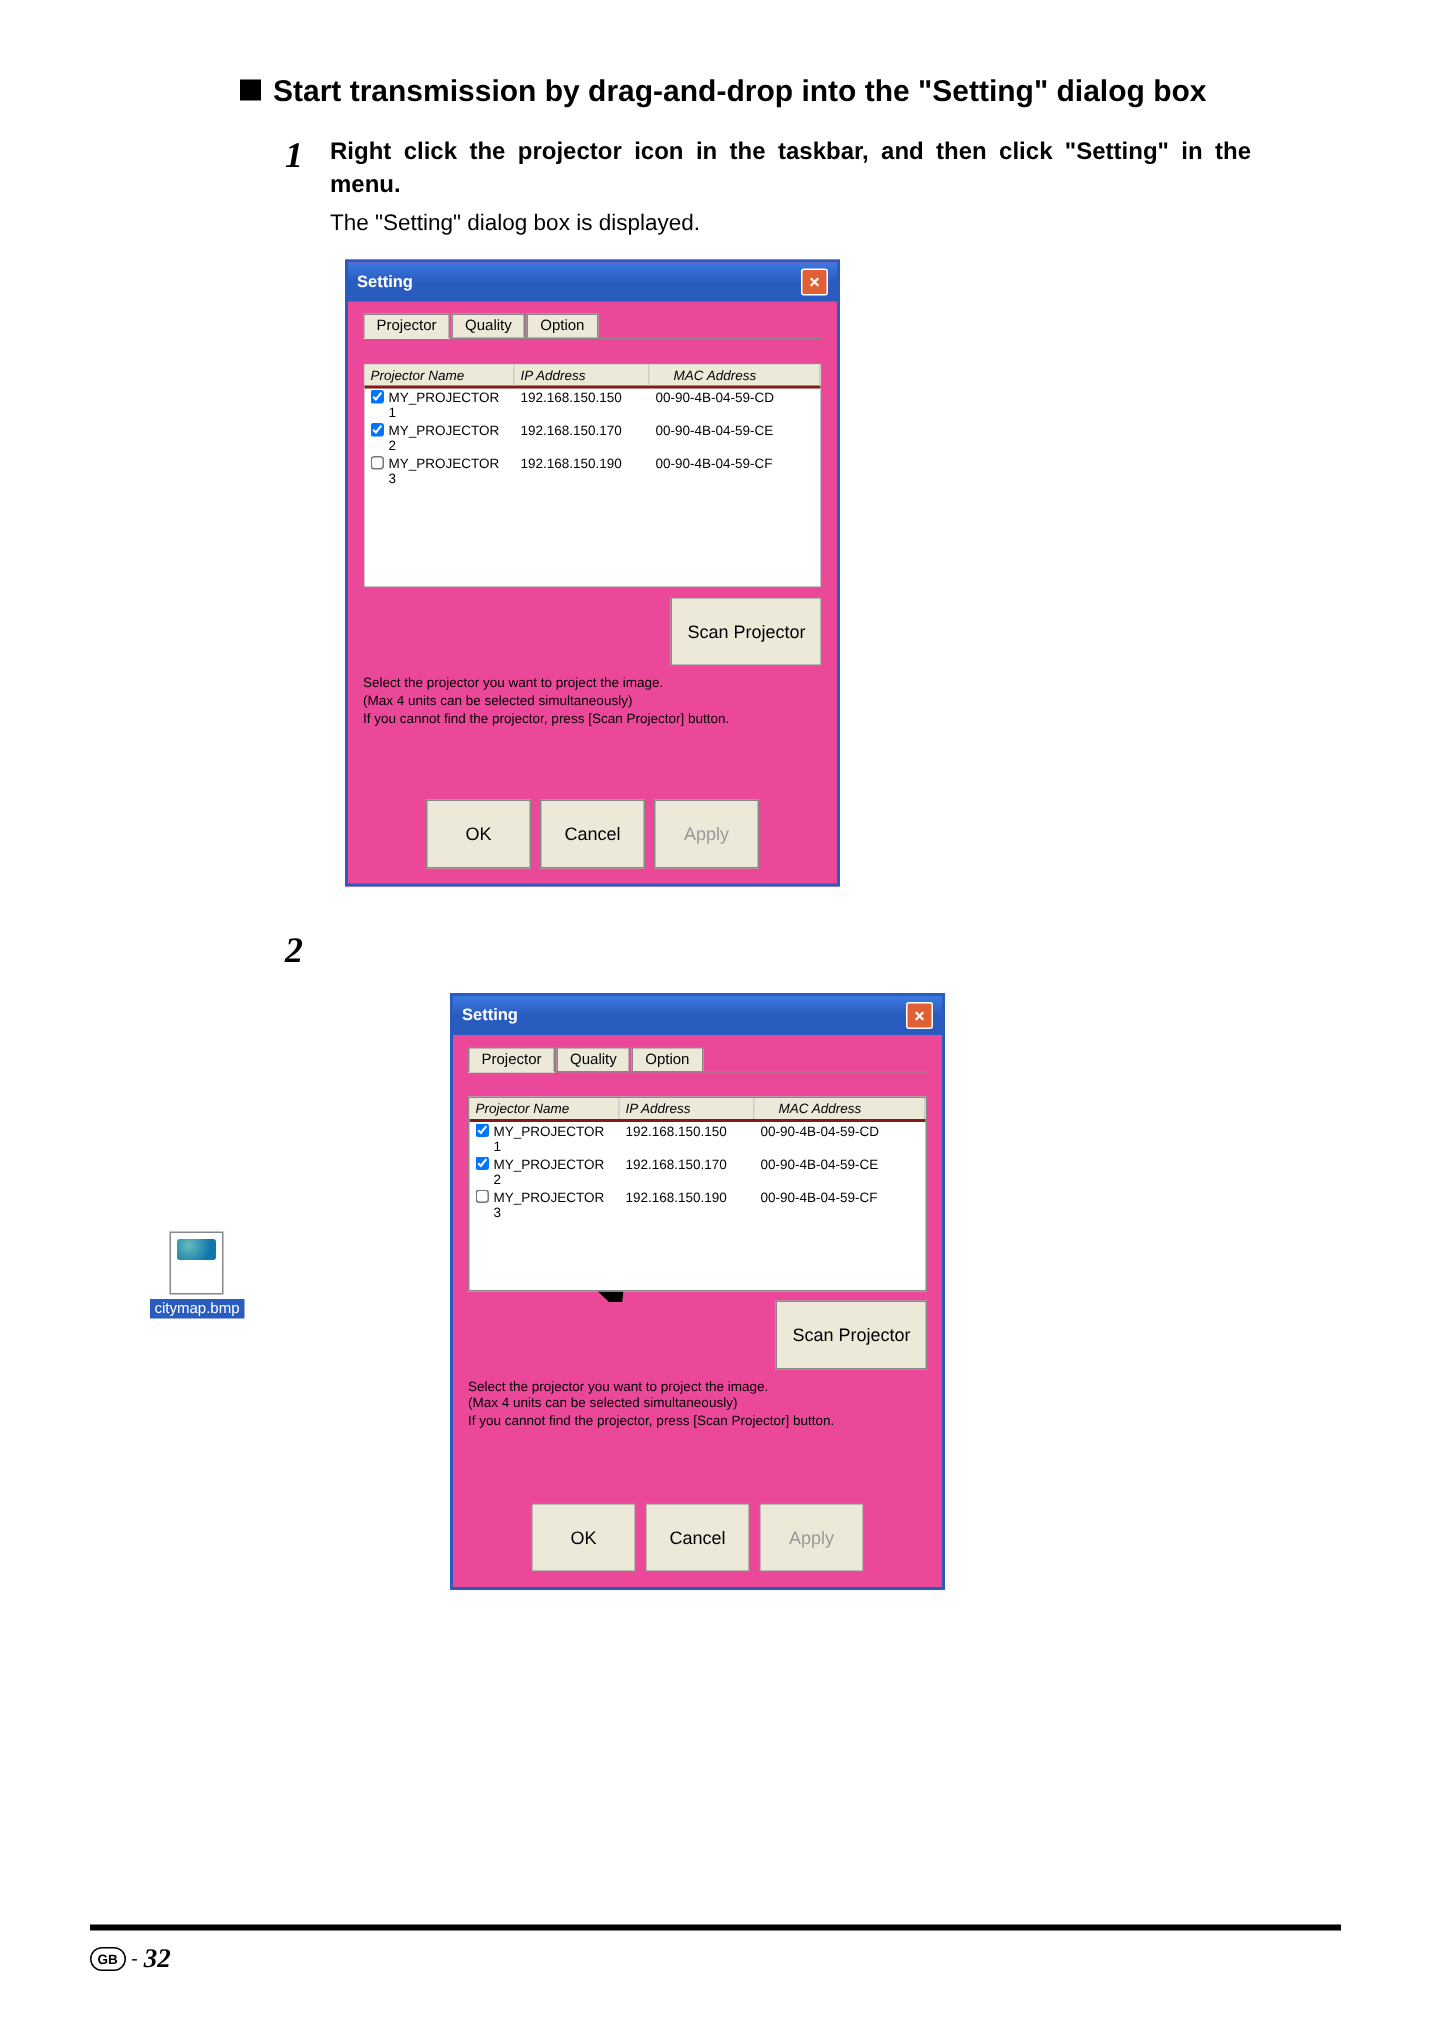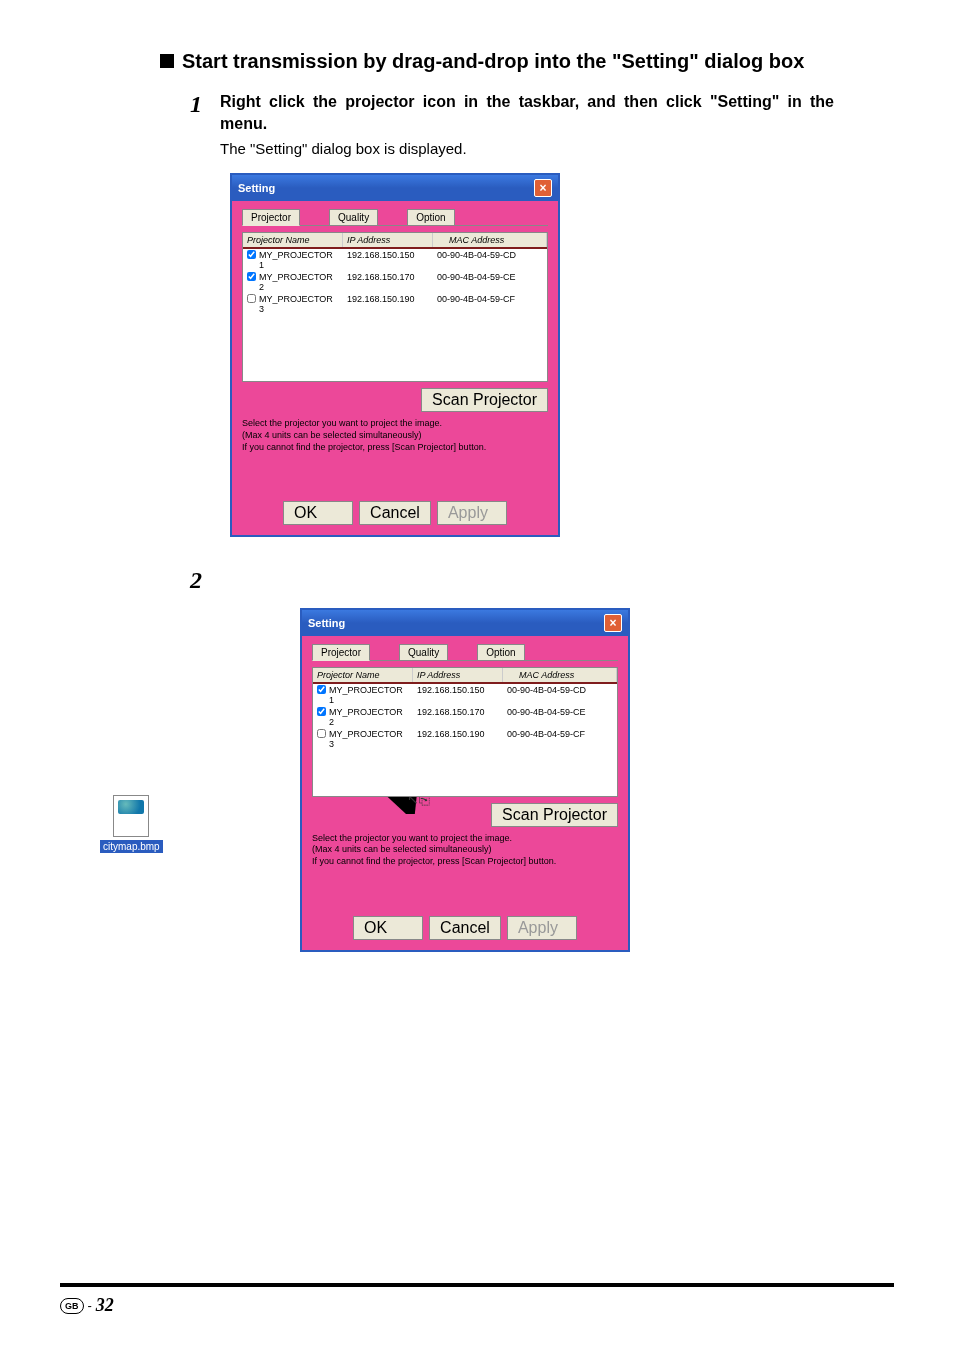--- a/index.html
+++ b/index.html
@@ -62,21 +62,21 @@
       margin-top: 12px;
       margin-bottom: 30px;
       position: relative;
     }
     .dialog-wrap.second {
       margin-left: 240px;
     }
     .file-icon-group {
       position: absolute;
       left: -200px;
-      top: 187px;
+      top: 159px;
       text-align: right;
       font-size: 10px;
     }
     .file-icon {
       width: 36px;
       height: 42px;
       border: 1px solid #888;
       background: #fff;
       margin: 0 auto 3px auto;
       position: relative;
@@ -125,22 +125,21 @@
       font-size: 12px;
       font-weight: bold;
     }
     .dialog-body {
       padding: 8px 10px 10px 10px;
     }
     .tabs {
       display: flex;
       border-bottom: 1px solid #888;
       font-size: 10px;
-      margin-bottom: 6px;
-      gap: 28px;
+      margin-bottom: 16px;
     }
     .tab {
       padding: 2px 8px;
       border: 1px solid #888;
       border-bottom: none;
       background: #ece9d8;
       margin-right: 1px;
       position: relative;
     }
     .tab.active {
@@ -181,24 +180,24 @@
     .rip { width: 90px; }
     .rmac { flex: 1; }
     .scan-row {
       display: flex;
       justify-content: flex-end;
       margin-bottom: 6px;
     }
     .btn {
       background: #ece9d8;
       border: 1px solid #888;
-      padding: 2px 10px;
-      font-size: 16px;
+      padding: 15px 10px;
+      font-size: 12px;
       min-width: 70px;
-      text-align: left;
+      text-align: center;
     }
     .info-text {
       font-size: 9px;
       line-height: 1.3;
       margin-bottom: 40px;
     }
     .bottom-btns {
       display: flex;
       justify-content: center;
       gap: 6px;

